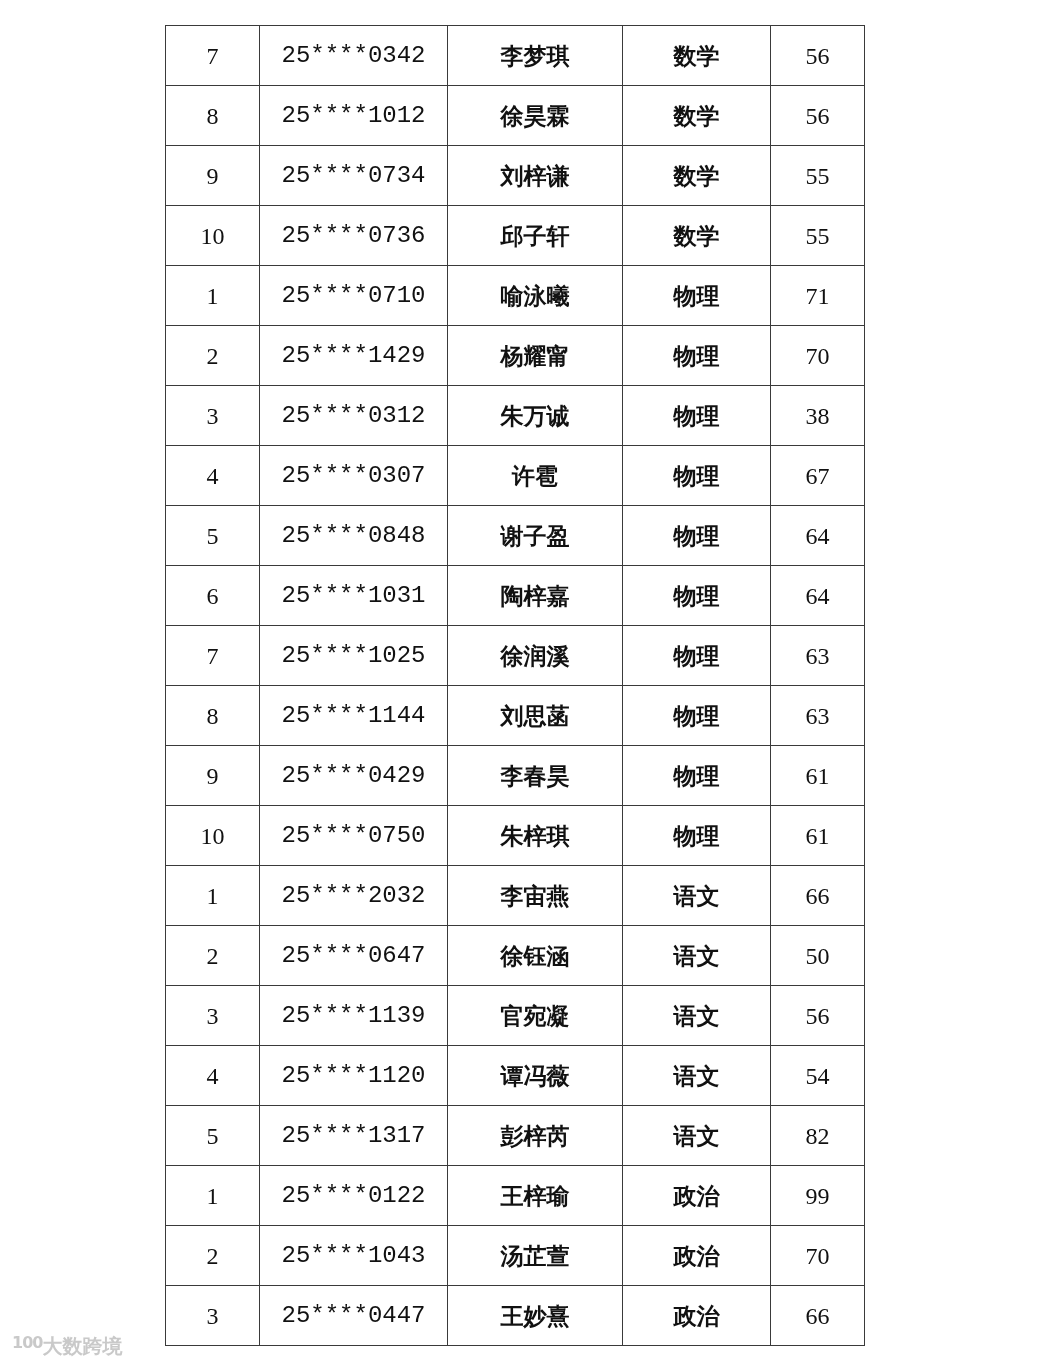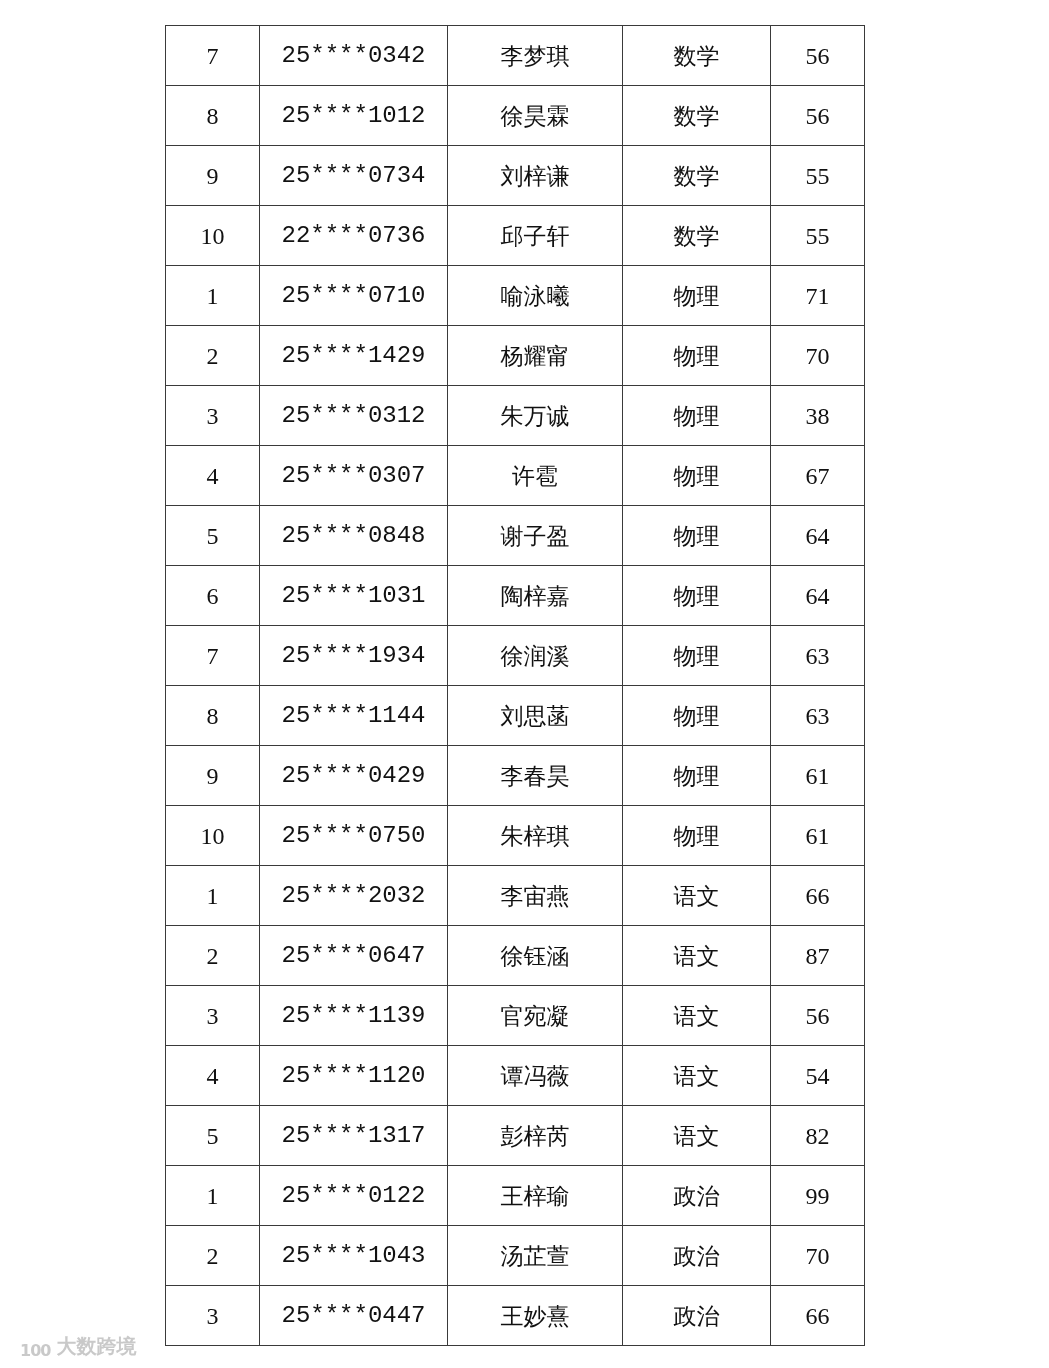--- a/index.html
+++ b/index.html
@@ -38,29 +38,28 @@
     font-size: 24px;
     line-height: 1;
   }
   td.c-rank  { width: 93px; }
   td.c-id    { width: 187px; font-family: Liberation Mono, monospace; letter-spacing: 0px; }
   td.c-name  { width: 174px; }
   td.c-subj  { width: 147px; }
   td.c-score { width: 93px; font-family: "Liberation Serif", "DejaVu Serif", serif; }
   td.c-rank { font-family: "Liberation Serif", "DejaVu Serif", serif; }
   td .txt { display: inline-block; }
-  td.c-name .txt, td.c-subj .txt { font-family: "DejaVu Sans", sans-serif; font-weight: 400; font-size: 23px; }
+  td.c-name .txt, td.c-subj .txt { font-family: "DejaVu Sans", sans-serif; font-weight: 700; font-size: 23px; }
 
   .watermark {
     position: absolute;
-    left: 20px;
+    left: 12px;
     top: 1333px;
     display: flex;
-    align-items: flex-end;
-    gap: 6px;
+    align-items: flex-start;
     color: #c9c9c9;
     font-family: "DejaVu Sans", sans-serif;
     font-size: 20px;
     font-weight: bold;
   }
   .watermark .logo {
     font-size: 16px;
     letter-spacing: -1px;
   }
 </style>
@@ -90,21 +89,21 @@
   <tr>
     <td class="c-rank"><span class="txt">9</span></td>
     <td class="c-id"><span class="txt">25****0734</span></td>
     <td class="c-name"><span class="txt">刘梓谦</span></td>
     <td class="c-subj"><span class="txt">数学</span></td>
     <td class="c-score"><span class="txt">55</span></td>
   </tr>
 
   <tr>
     <td class="c-rank"><span class="txt">10</span></td>
-    <td class="c-id"><span class="txt">22****0736</span></td>
+    <td class="c-id"><span class="txt">25****0736</span></td>
     <td class="c-name"><span class="txt">邱子轩</span></td>
     <td class="c-subj"><span class="txt">数学</span></td>
     <td class="c-score"><span class="txt">55</span></td>
   </tr>
 
   <tr>
     <td class="c-rank"><span class="txt">1</span></td>
     <td class="c-id"><span class="txt">25****0710</span></td>
     <td class="c-name"><span class="txt">喻泳曦</span></td>
     <td class="c-subj"><span class="txt">物理</span></td>
@@ -146,21 +145,21 @@
   <tr>
     <td class="c-rank"><span class="txt">6</span></td>
     <td class="c-id"><span class="txt">25****1031</span></td>
     <td class="c-name"><span class="txt">陶梓嘉</span></td>
     <td class="c-subj"><span class="txt">物理</span></td>
     <td class="c-score"><span class="txt">64</span></td>
   </tr>
 
   <tr>
     <td class="c-rank"><span class="txt">7</span></td>
-    <td class="c-id"><span class="txt">25****1934</span></td>
+    <td class="c-id"><span class="txt">25****1025</span></td>
     <td class="c-name"><span class="txt">徐润溪</span></td>
     <td class="c-subj"><span class="txt">物理</span></td>
     <td class="c-score"><span class="txt">63</span></td>
   </tr>
 
   <tr>
     <td class="c-rank"><span class="txt">8</span></td>
     <td class="c-id"><span class="txt">25****1144</span></td>
     <td class="c-name"><span class="txt">刘思菡</span></td>
     <td class="c-subj"><span class="txt">物理</span></td>
@@ -189,21 +188,21 @@
     <td class="c-name"><span class="txt">李宙燕</span></td>
     <td class="c-subj"><span class="txt">语文</span></td>
     <td class="c-score"><span class="txt">66</span></td>
   </tr>
 
   <tr>
     <td class="c-rank"><span class="txt">2</span></td>
     <td class="c-id"><span class="txt">25****0647</span></td>
     <td class="c-name"><span class="txt">徐钰涵</span></td>
     <td class="c-subj"><span class="txt">语文</span></td>
-    <td class="c-score"><span class="txt">87</span></td>
+    <td class="c-score"><span class="txt">50</span></td>
   </tr>
 
   <tr>
     <td class="c-rank"><span class="txt">3</span></td>
     <td class="c-id"><span class="txt">25****1139</span></td>
     <td class="c-name"><span class="txt">官宛凝</span></td>
     <td class="c-subj"><span class="txt">语文</span></td>
     <td class="c-score"><span class="txt">56</span></td>
   </tr>
 

